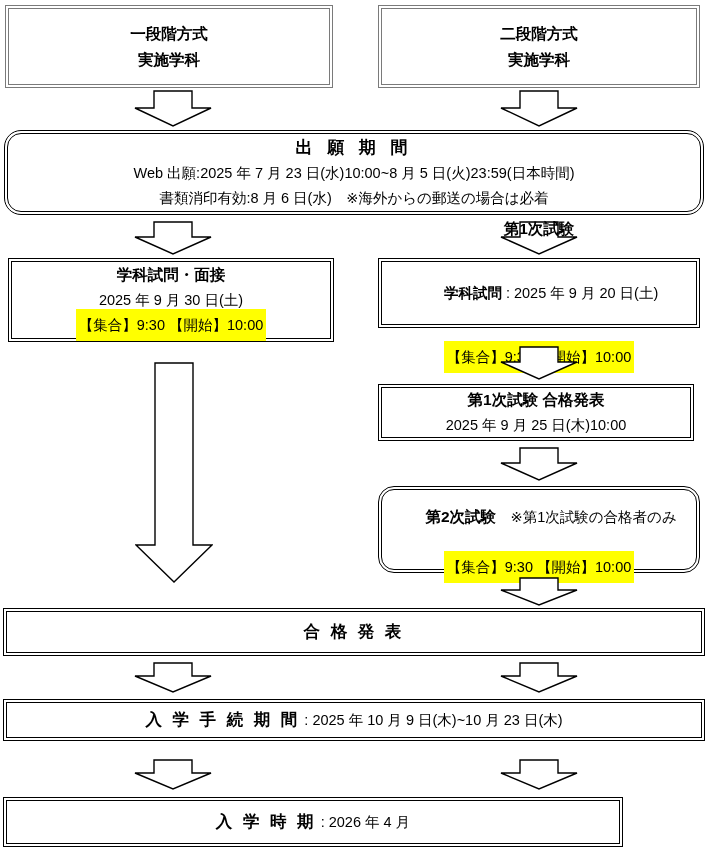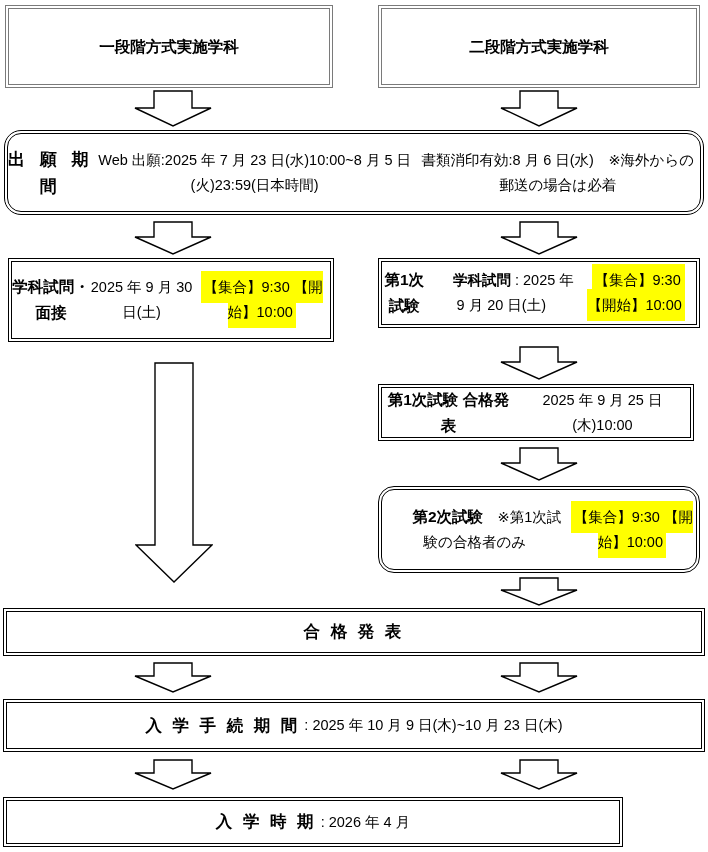--- a/index.html
+++ b/index.html
@@ -14,21 +14,21 @@
     width:708px; height:852px;
     background:#ffffff;
     margin:0 auto;
     overflow:hidden;
   }
   .fbox {
     position:absolute;
     background:#ffffff;
     border:4px double #000;
     display:flex;
-    flex-direction:row;
+    flex-direction:column;
     align-items:center;
     justify-content:center;
     text-align:center;
   }
   .fbox.grey { border-color:#7a7a7a; }
   .line { white-space:pre-wrap; line-height:25px; font-size:14.5px; }
   .title-line { font-weight:bold; font-size:15.5px; line-height:26px; white-space:pre-wrap; }
   .big-title { font-weight:bold; font-size:17px; letter-spacing:5px; line-height:27px; white-space:pre-wrap; }
   .bold { font-weight:bold; }
   .hl { background:#ffff00; padding:8px 3px; }
@@ -71,21 +71,21 @@
   <svg class="arrow" style="left:500px; top:221px;" width="78" height="34" viewBox="0 0 78 34">
     <polygon points="20,1 58,1 58,16 77,16 39,33 1,16 20,16" fill="#fff" stroke="#000" stroke-width="1.4"></polygon>
   </svg>
 
   <div class="fbox" style="left:8px; top:258px; width:326px; height:84px;">
     <div class="title-line">学科試問・面接</div>
     <div class="line">2025 年 9 月 30 日(土)</div>
     <div class="line"><span class="hl">【集合】9:30 【開始】10:00</span></div>
   </div>
 
-  <div class="fbox" style="left:378px; top:258px; width:322px; height:70px;">
+  <div class="fbox" style="left:378px; top:258px; width:322px; height:70px;gap:14px;">
     <div class="title-line">第1次試験</div>
     <div class="line">
       <span class="bold">学科試問</span><span> : 2025 年 9 月 20 日(土)</span>
     </div>
     <div class="line"><span class="hl">【集合】9:30 【開始】10:00</span></div>
   </div>
 
   <svg class="arrow" style="left:135px; top:362px;" width="78" height="221" viewBox="0 0 78 221">
     <polygon points="20,1 58,1 58,183 77,183 39,220 1,183 20,183" fill="#fff" stroke="#000" stroke-width="1.4"></polygon>
   </svg>
@@ -118,21 +118,21 @@
     <span class="wide-label">合 格 発 表</span>
   </div>
 
   <svg class="arrow" style="left:134px; top:662px;" width="78" height="31" viewBox="0 0 78 31">
     <polygon points="20,1 58,1 58,14 77,14 39,30 1,14 20,14" fill="#fff" stroke="#000" stroke-width="1.4"></polygon>
   </svg>
   <svg class="arrow" style="left:500px; top:662px;" width="78" height="31" viewBox="0 0 78 31">
     <polygon points="20,1 58,1 58,14 77,14 39,30 1,14 20,14" fill="#fff" stroke="#000" stroke-width="1.4"></polygon>
   </svg>
 
-  <div class="fbox single-row" style="left:3px; top:699px; width:702px; height:53px;">
+  <div class="fbox single-row" style="left:3px; top:699px; width:702px; height:42px;">
     <span class="wide-label">入 学 手 続 期 間</span>
       <span class="wide-value"> : 2025 年 10 月 9 日(木)~10 月 23 日(木)</span>
   </div>
 
   <svg class="arrow" style="left:134px; top:759px;" width="78" height="31" viewBox="0 0 78 31">
     <polygon points="20,1 58,1 58,14 77,14 39,30 1,14 20,14" fill="#fff" stroke="#000" stroke-width="1.4"></polygon>
   </svg>
   <svg class="arrow" style="left:500px; top:759px;" width="78" height="31" viewBox="0 0 78 31">
     <polygon points="20,1 58,1 58,14 77,14 39,30 1,14 20,14" fill="#fff" stroke="#000" stroke-width="1.4"></polygon>
   </svg>

